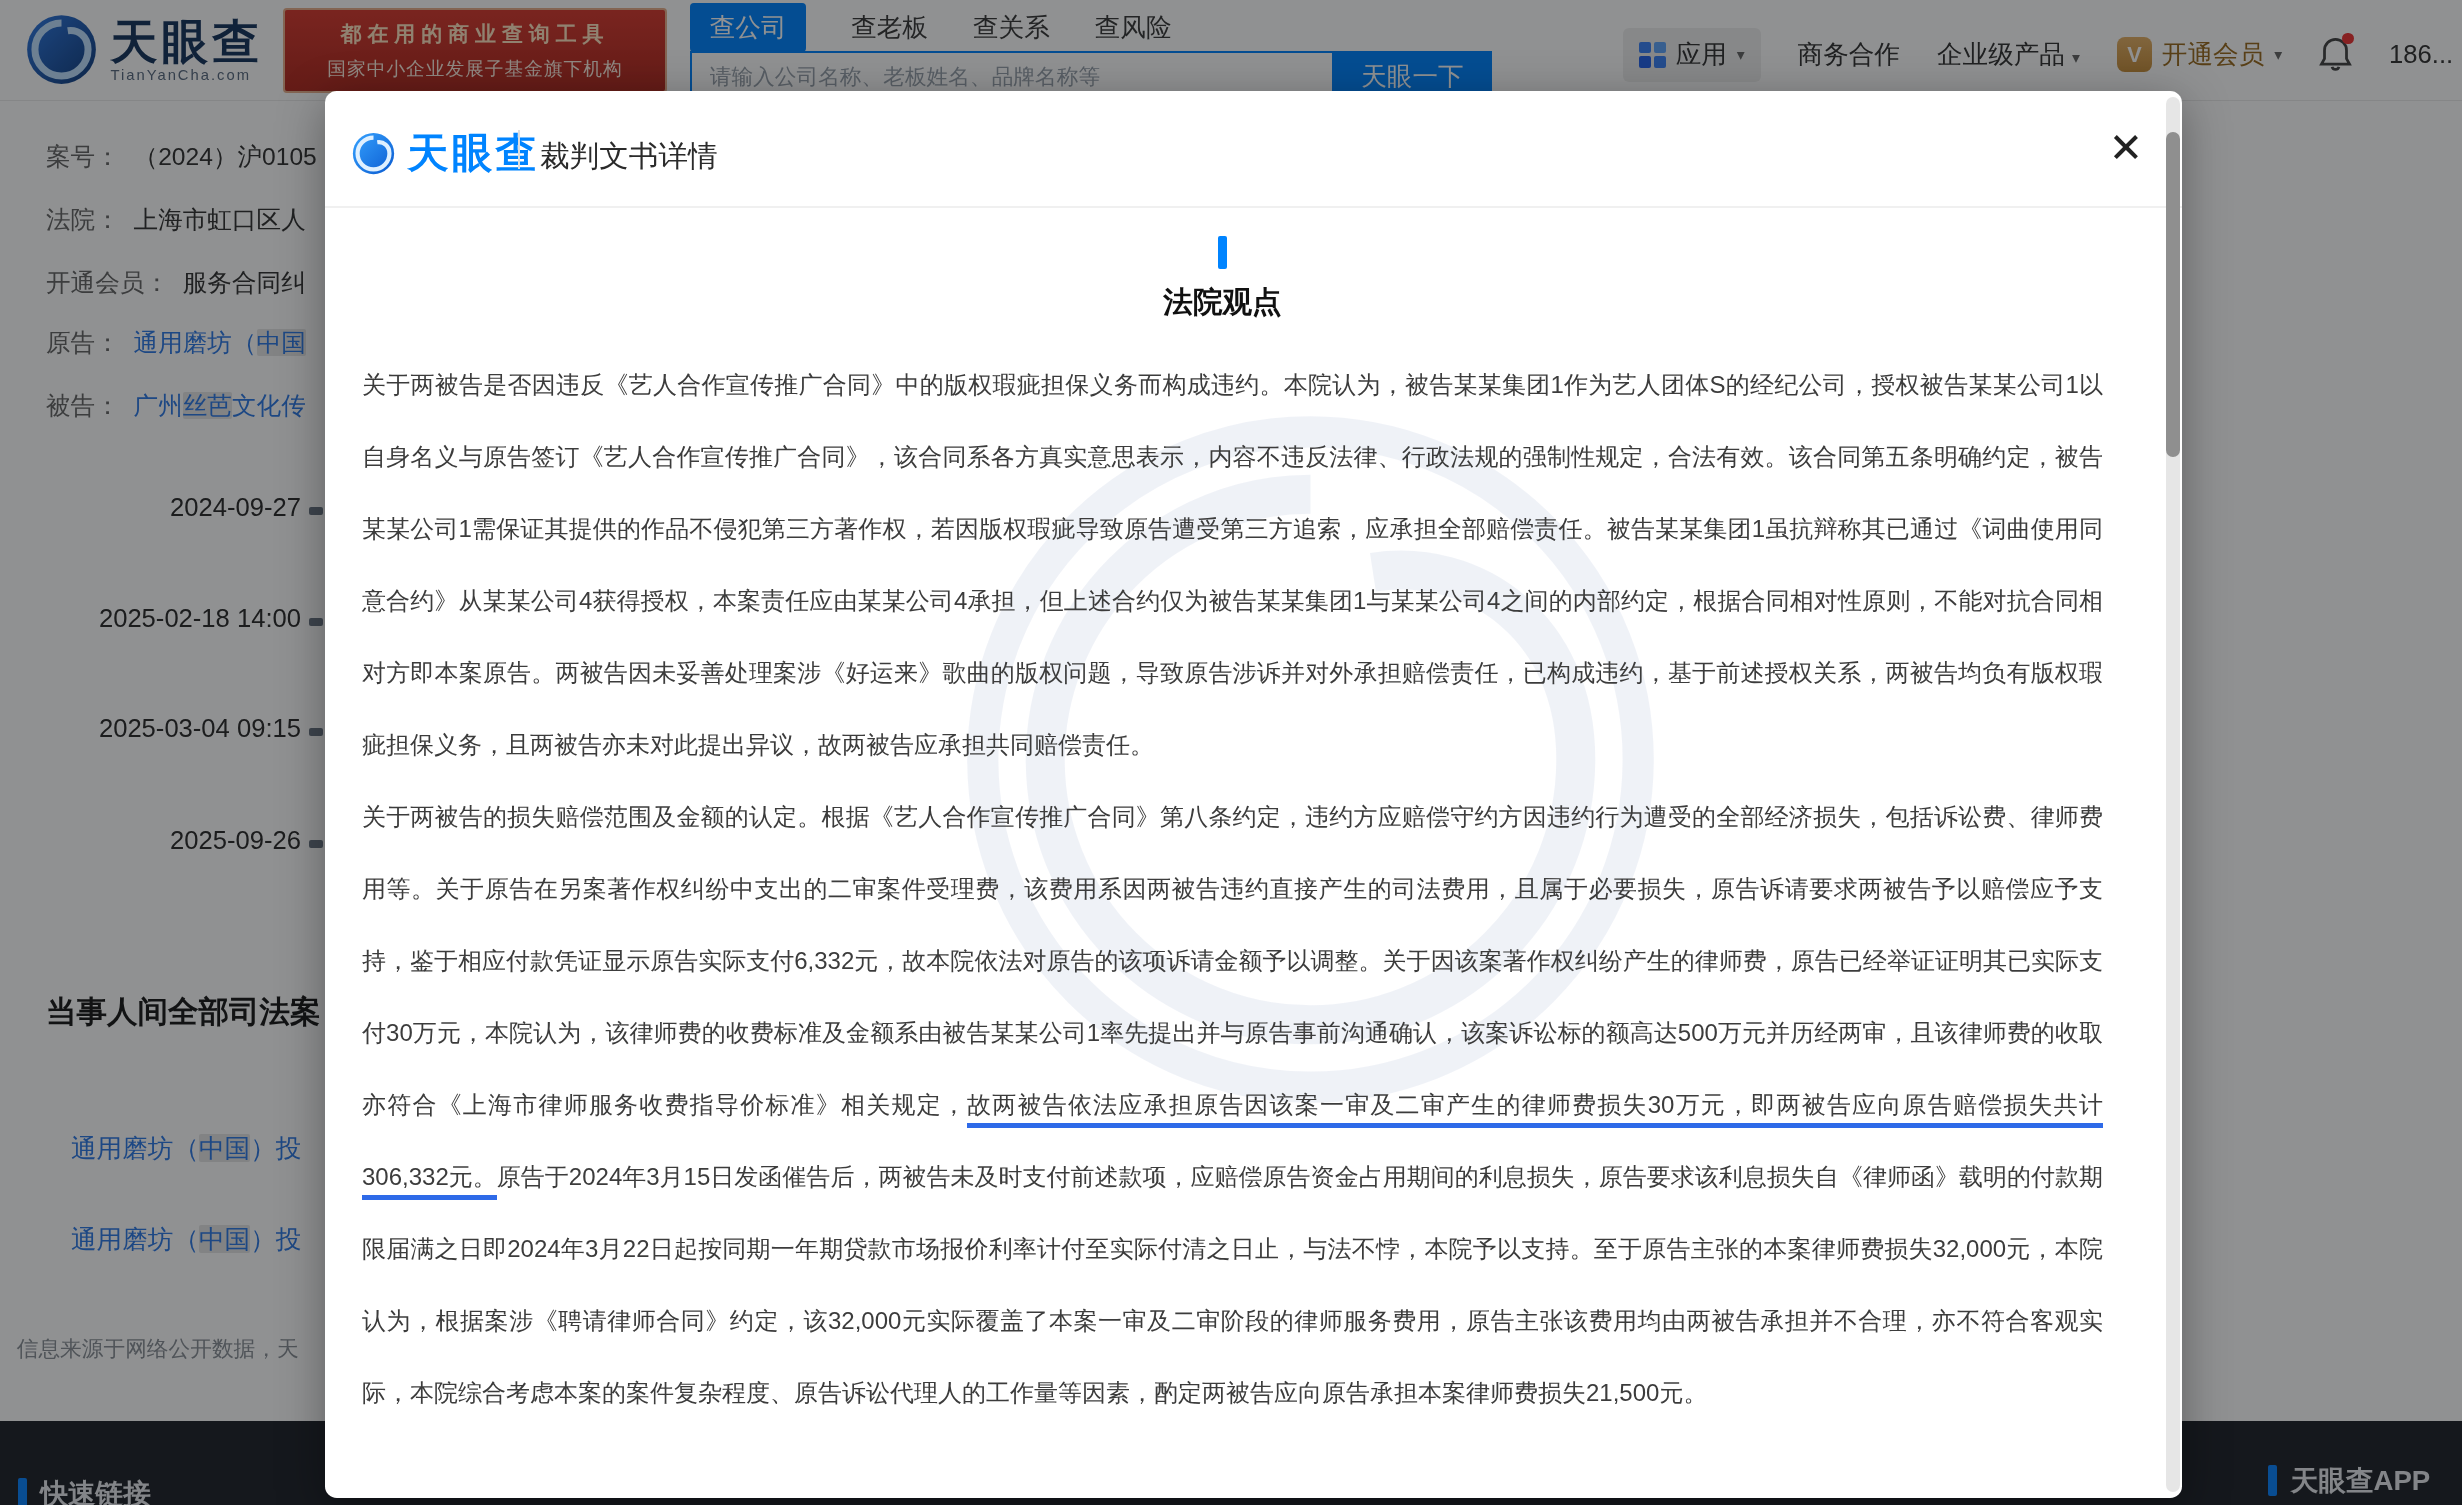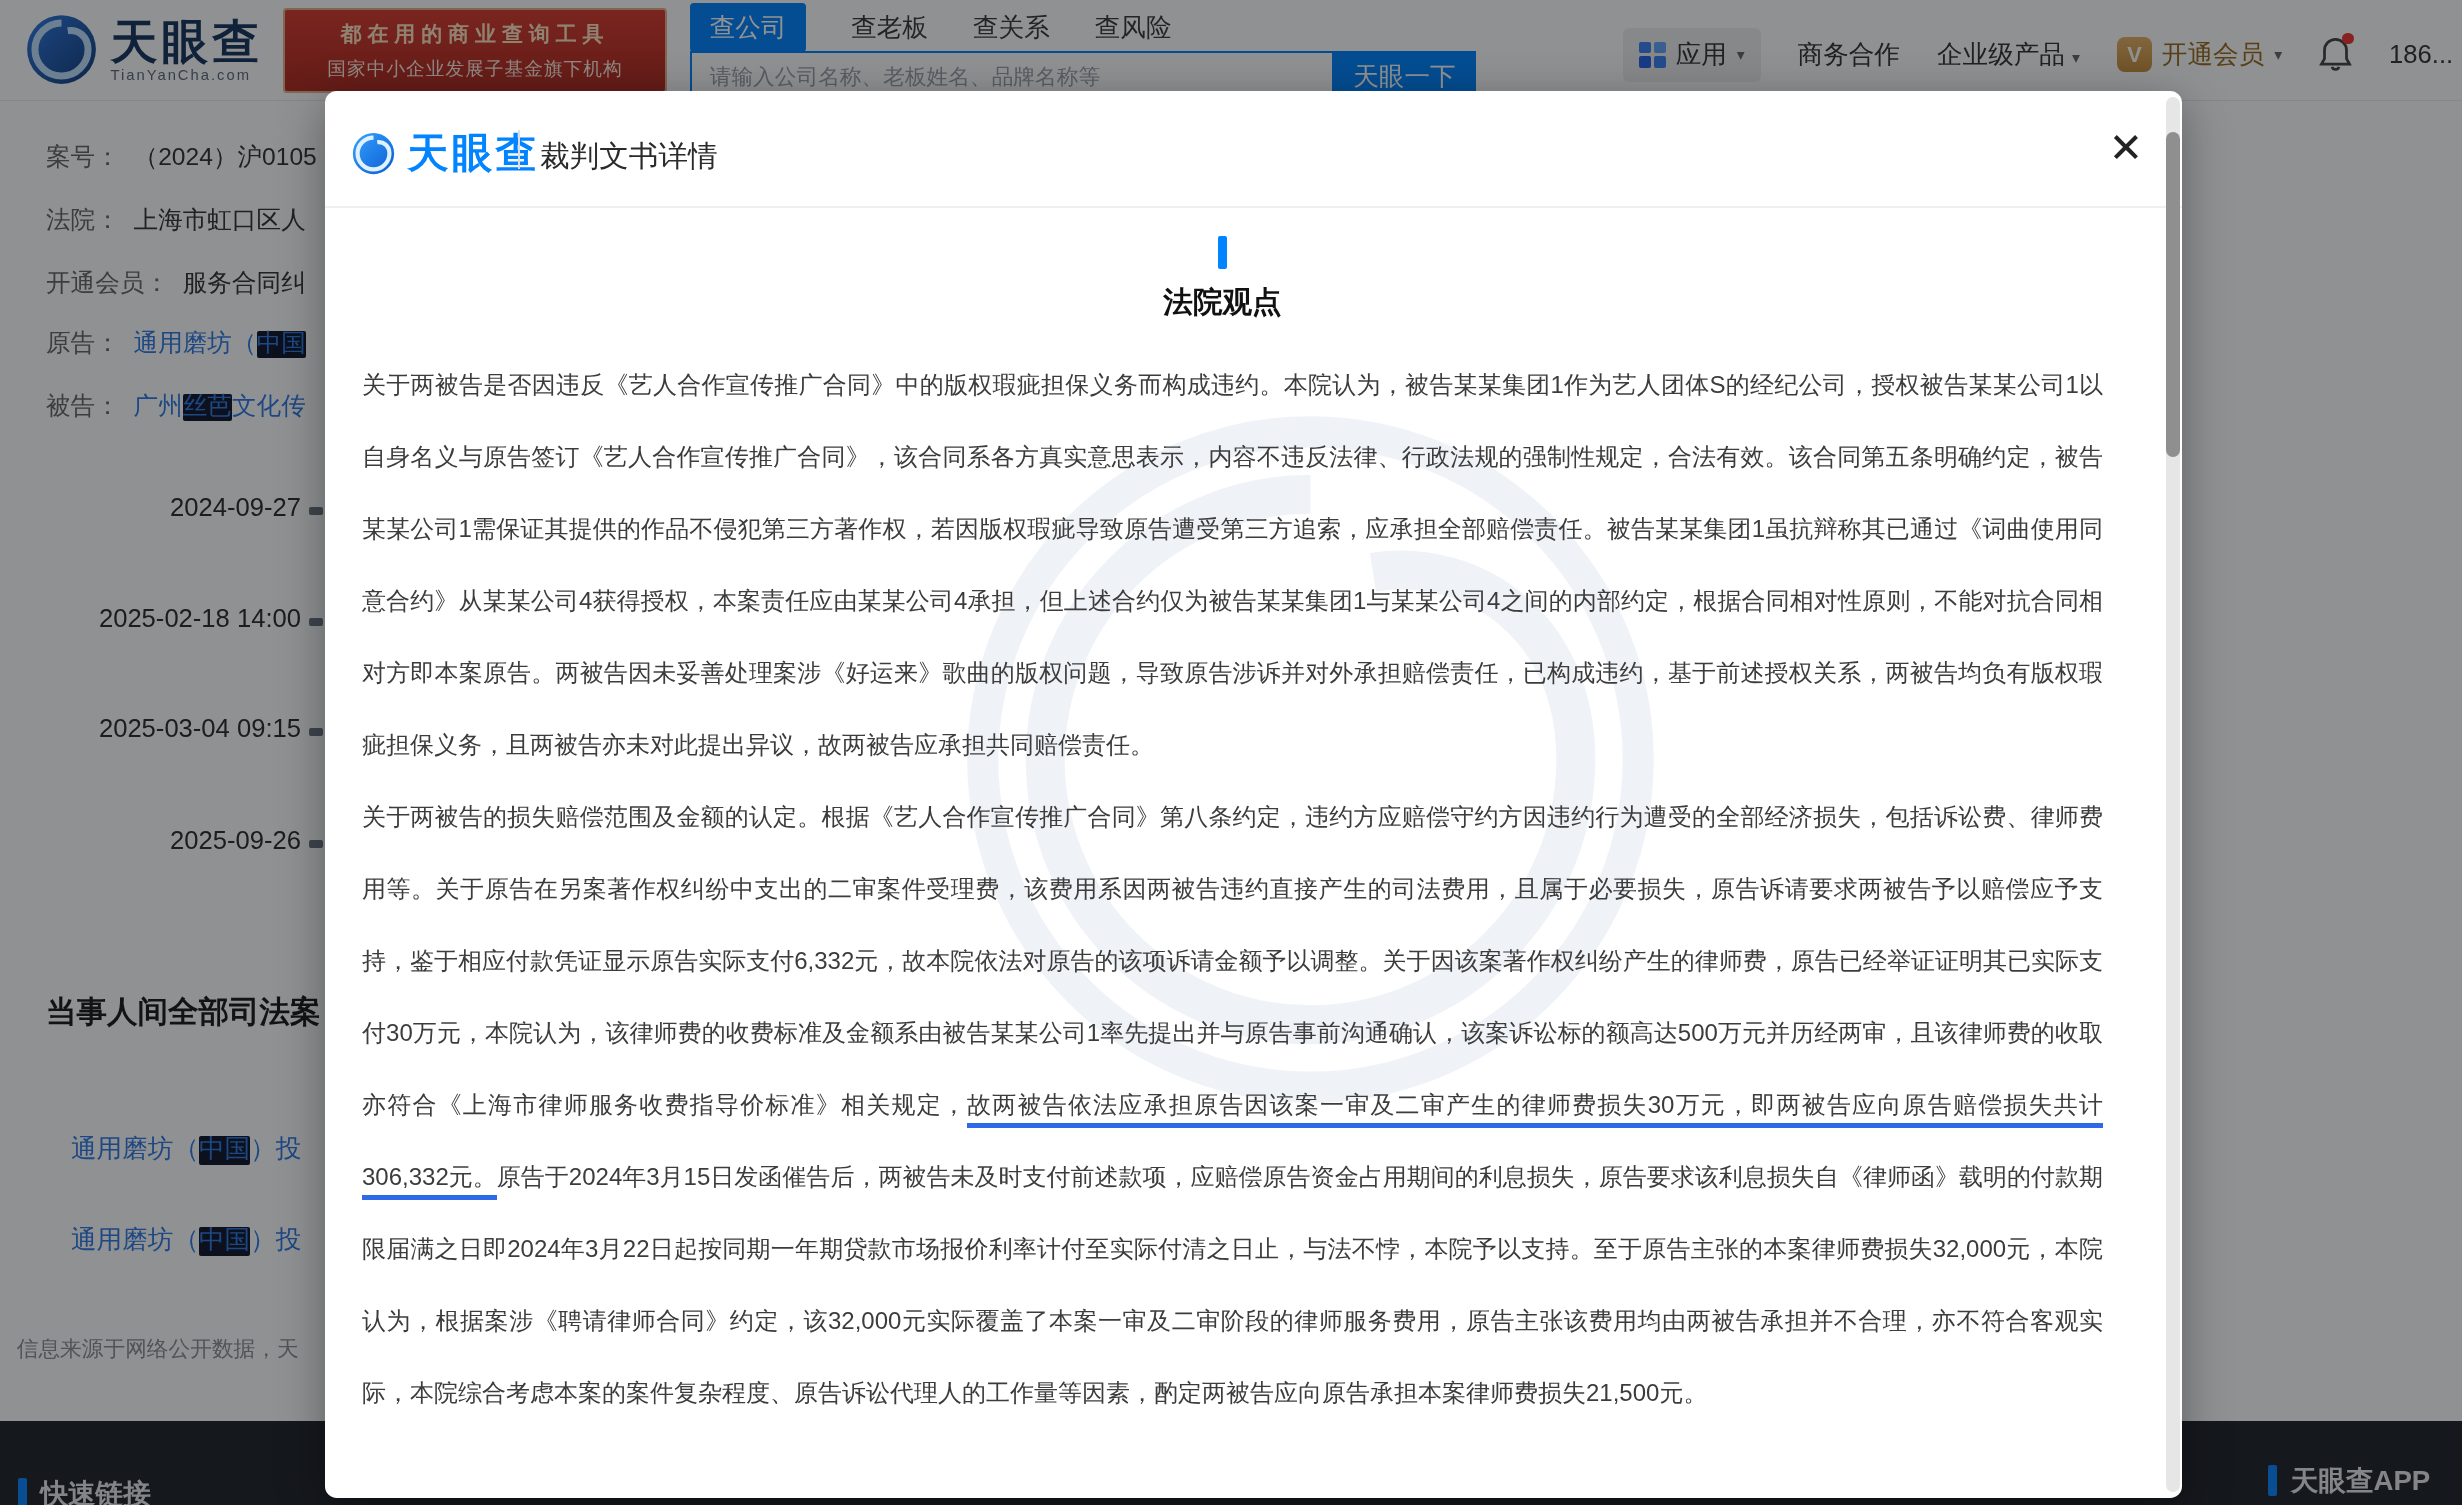--- a/index.html
+++ b/index.html
@@ -16,40 +16,40 @@
   .ad-banner{position:absolute;left:283px;top:7.9px;width:384px;height:85px;background:linear-gradient(#d63a2f,#b02a20);
     border:2px solid #e8b08c;border-radius:3.9px;color:#fff;text-align:center;box-sizing:border-box;padding-top:9.9px;}
   .ad-banner .l1{font-size:21px;font-weight:bold;color:#ffe3c2;letter-spacing:5.9px;}
   .ad-banner .l2{font-size:18.7px;color:#ffefe2;margin-top:7.9px;letter-spacing:1px;}
   .tabs{position:absolute;left:690px;top:5.9px;display:flex;align-items:center;gap:45px;height:43px;}
   .tab{font-size:25.6px;color:#3a3a3a;}
   .tab.active{background:#0084ff;color:#fff;padding:6.9px 19.7px;border-radius:3.9px;font-weight:normal;}
   .searchbar{position:absolute;left:690px;top:51px;display:flex;height:51px;}
   .searchbar input{width:605px;height:47px;border:2px solid #0084ff;border-right:none;font-size:21.7px;padding:0 17.7px;color:#333;outline:none;background:#fff;}
   .searchbar input::placeholder{color:#9aa3ad;}
-  .search-btn{width:144px;height:51px;background:#0084ff;color:#fff;font-size:25.6px;border:none;display:flex;align-items:center;justify-content:center;}
+  .search-btn{width:160px;height:51px;background:#0084ff;color:#fff;font-size:25.6px;border:none;display:flex;align-items:center;justify-content:center;}
   .nav-right{position:absolute;right:9.9px;top:27.6px;display:flex;align-items:center;gap:37px;font-size:25.6px;color:#333;}
   .apps-btn{background:#efefef;border-radius:5.9px;padding:9.9px 15.8px;display:flex;align-items:center;gap:9.9px;}
   .grid-icon{display:grid;grid-template-columns:11.8px 11.8px;grid-template-rows:11.8px 11.8px;gap:3px;}
   .grid-icon i{background:#3b82f6;border-radius:2px;}
   .grid-icon i:nth-child(2){background:#60a5fa;}
   .grid-icon i:nth-child(3){background:#2563eb;}
   .grid-icon i:nth-child(4){background:#3b82f6;}
   .caret{font-size:15.8px;color:#666;}
   .vip{display:flex;align-items:center;gap:9.9px;color:#9a6b1f;}
   .vip-badge{width:35px;height:35px;border-radius:7.9px;background:linear-gradient(#e4b066,#c78f3c);color:#fff;font-size:21.7px;font-weight:bold;display:flex;align-items:center;justify-content:center;}
   .bell-wrap{position:relative;width:33px;height:37px;}
   .bell-dot{position:absolute;right:-2px;top:-3.9px;width:11.8px;height:11.8px;border-radius:50%;background:#e33;}
   .phone{color:#333;}
   
   .page{position:absolute;left:0;top:101px;width:2463px;height:1320px;background:#fff;}
   .case-row{position:absolute;left:46px;font-size:24.6px;color:#333;white-space:nowrap;}
   .case-row .lbl{color:#666;margin-right:13.8px;text-align:center;}
   .case-link{color:#2f7ae5;}
-  .kw-hl{background:#0f172a;border-radius:2px;font-family:Liberation Mono, monospace;}
+  .kw-hl{background:#e5e5e5;border-radius:2px;}
   .tl-date{position:absolute;left:39px;width:262px;text-align:right;font-size:25.6px;color:#2c2c2c;white-space:nowrap;}
   .tl-mark{position:absolute;left:309px;width:13.8px;height:7.9px;background:#6b7683;border-radius:2px;}
   .side-heading{position:absolute;left:46px;font-size:30.5px;font-weight:bold;color:#1b1b1b;white-space:nowrap;}
   .party-link{position:absolute;left:71px;font-size:25.6px;color:#2f7ae5;white-space:nowrap;}
   .source-note{position:absolute;left:16.7px;font-size:21.7px;color:#8a9097;white-space:nowrap;}
   
   .footer{position:absolute;left:0;top:1421px;width:2463px;height:84px;background:#20242a;}
   .f-item{position:absolute;display:flex;align-items:center;gap:13.8px;color:#e8eaee;font-size:27.6px;font-weight:bold;white-space:nowrap;}
   .f-bar{width:8.9px;height:31.5px;background:#0a84ff;border-radius:2px;}
   

